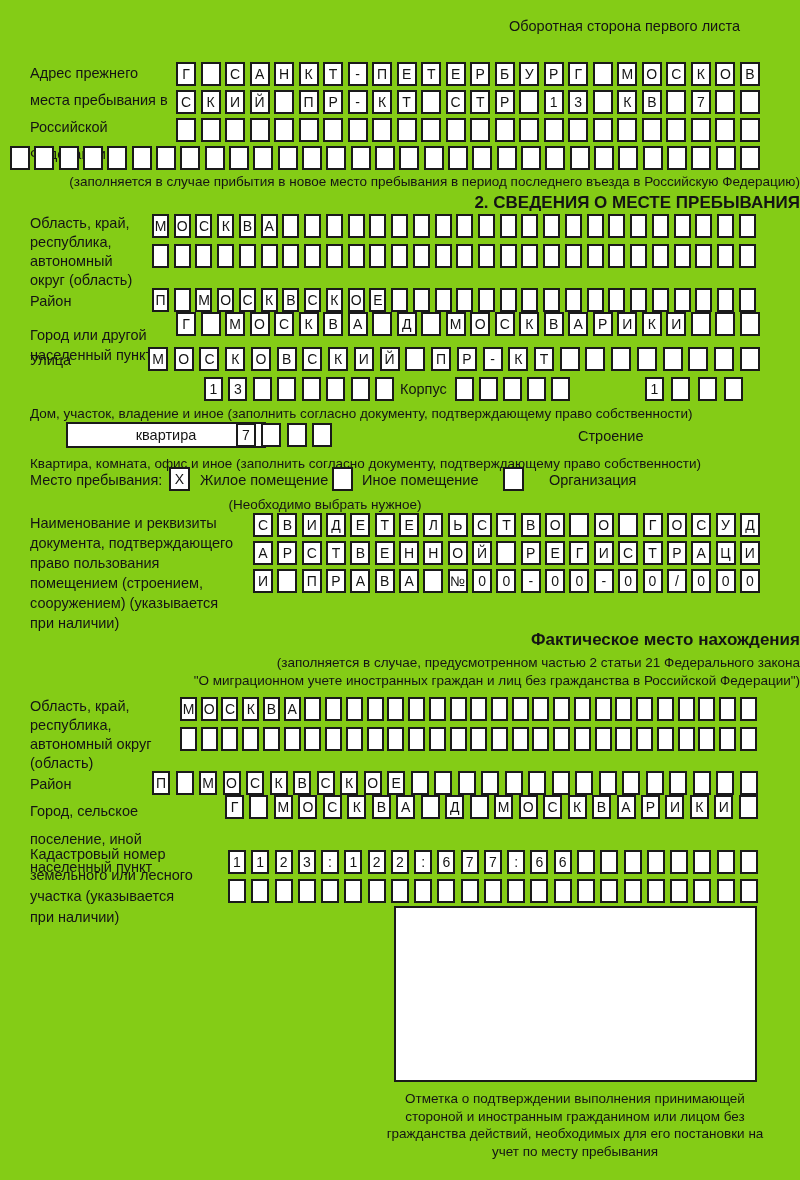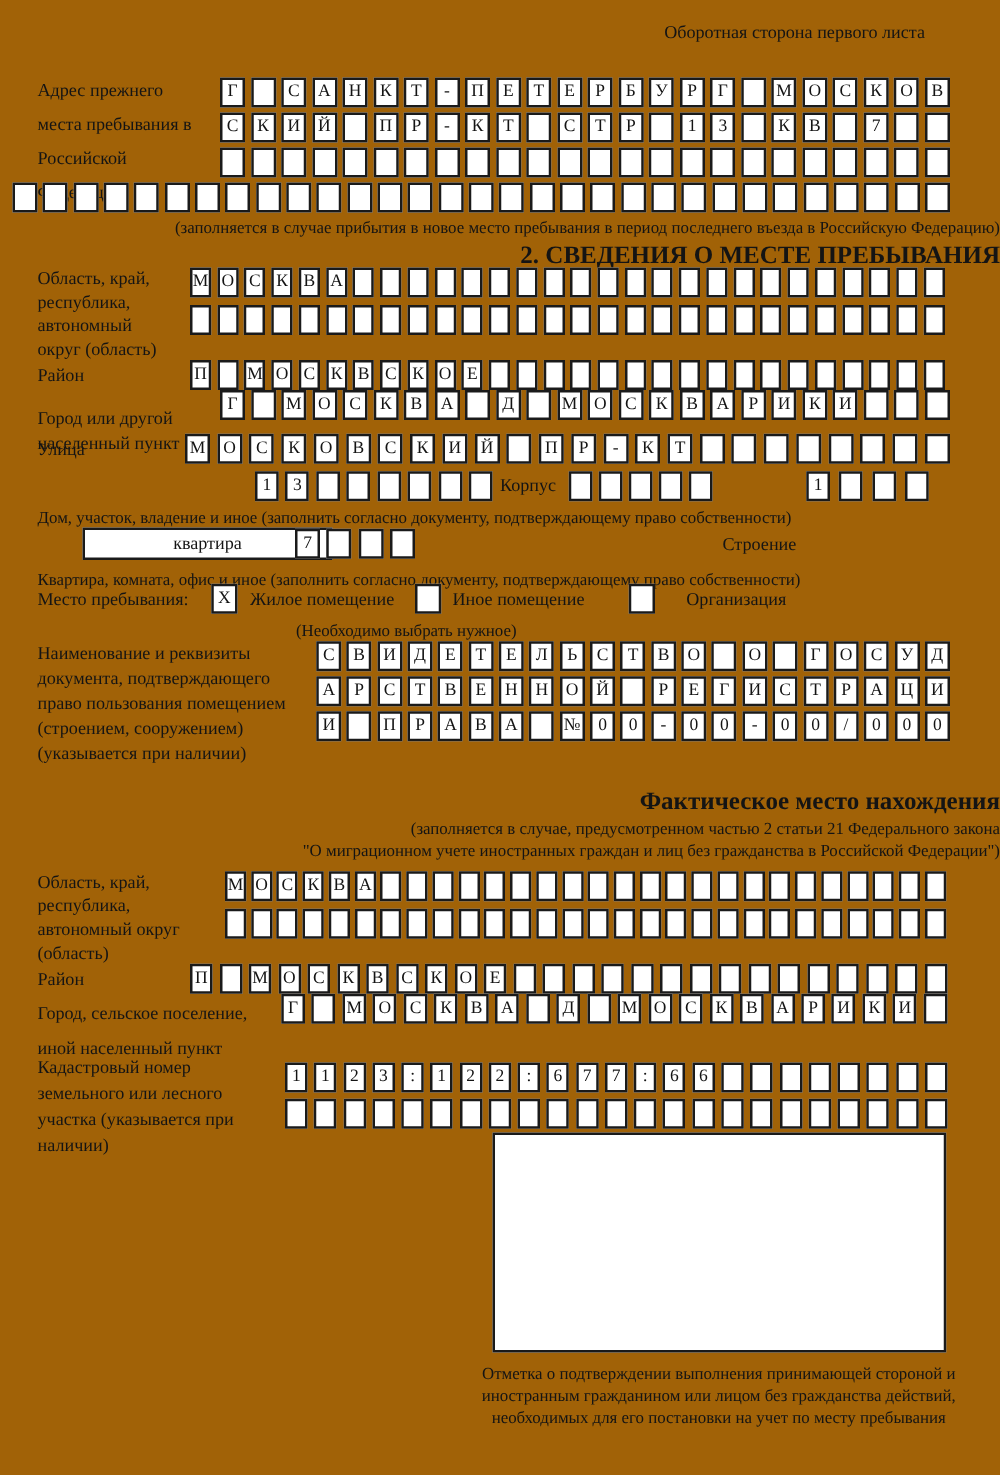--- a/index.html
+++ b/index.html
@@ -1,27 +1,27 @@
 <!DOCTYPE html>
 <html lang="ru"><head>
 <meta charset="utf-8">
 <style>
   * { margin:0; padding:0; box-sizing:border-box; }
   html,body { background:#ffffff; }
   .page {
     position:relative; width:800px; height:1180px; margin:0 auto;
-    background:#a16207; color:#141414;
-    font-family:Liberation Serif, serif;
+    background:#84cc16; color:#141414;
+    font-family:Liberation Sans, sans-serif;
     overflow:hidden;
   }
   .lbl   { position:absolute; font-size:14.5px; line-height:20px; }
   .one   { white-space:nowrap; }
   .note  { position:absolute; font-size:13.5px; line-height:17px; }
   .center{ left:0; width:800px; text-align:right; }
-  .title { position:absolute; font-weight:bold; font-size:20px; }
+  .title { position:absolute; font-weight:bold; font-size:17px; }
   .box-row { position:absolute; display:flex; justify-content:space-between; }
   .cbox {
     flex:0 0 var(--bw,19px); width:var(--bw,19px); height:24px;
     border:2px solid #1a1a1a; display:flex; align-items:center; justify-content:center;
     font-size:14px; background:#fff;
   }
   .checkbox {
     position:absolute; width:21px; height:24px; border:2px solid #1a1a1a;
     display:flex; align-items:center; justify-content:center; font-size:14px; background:#fff;
   }

